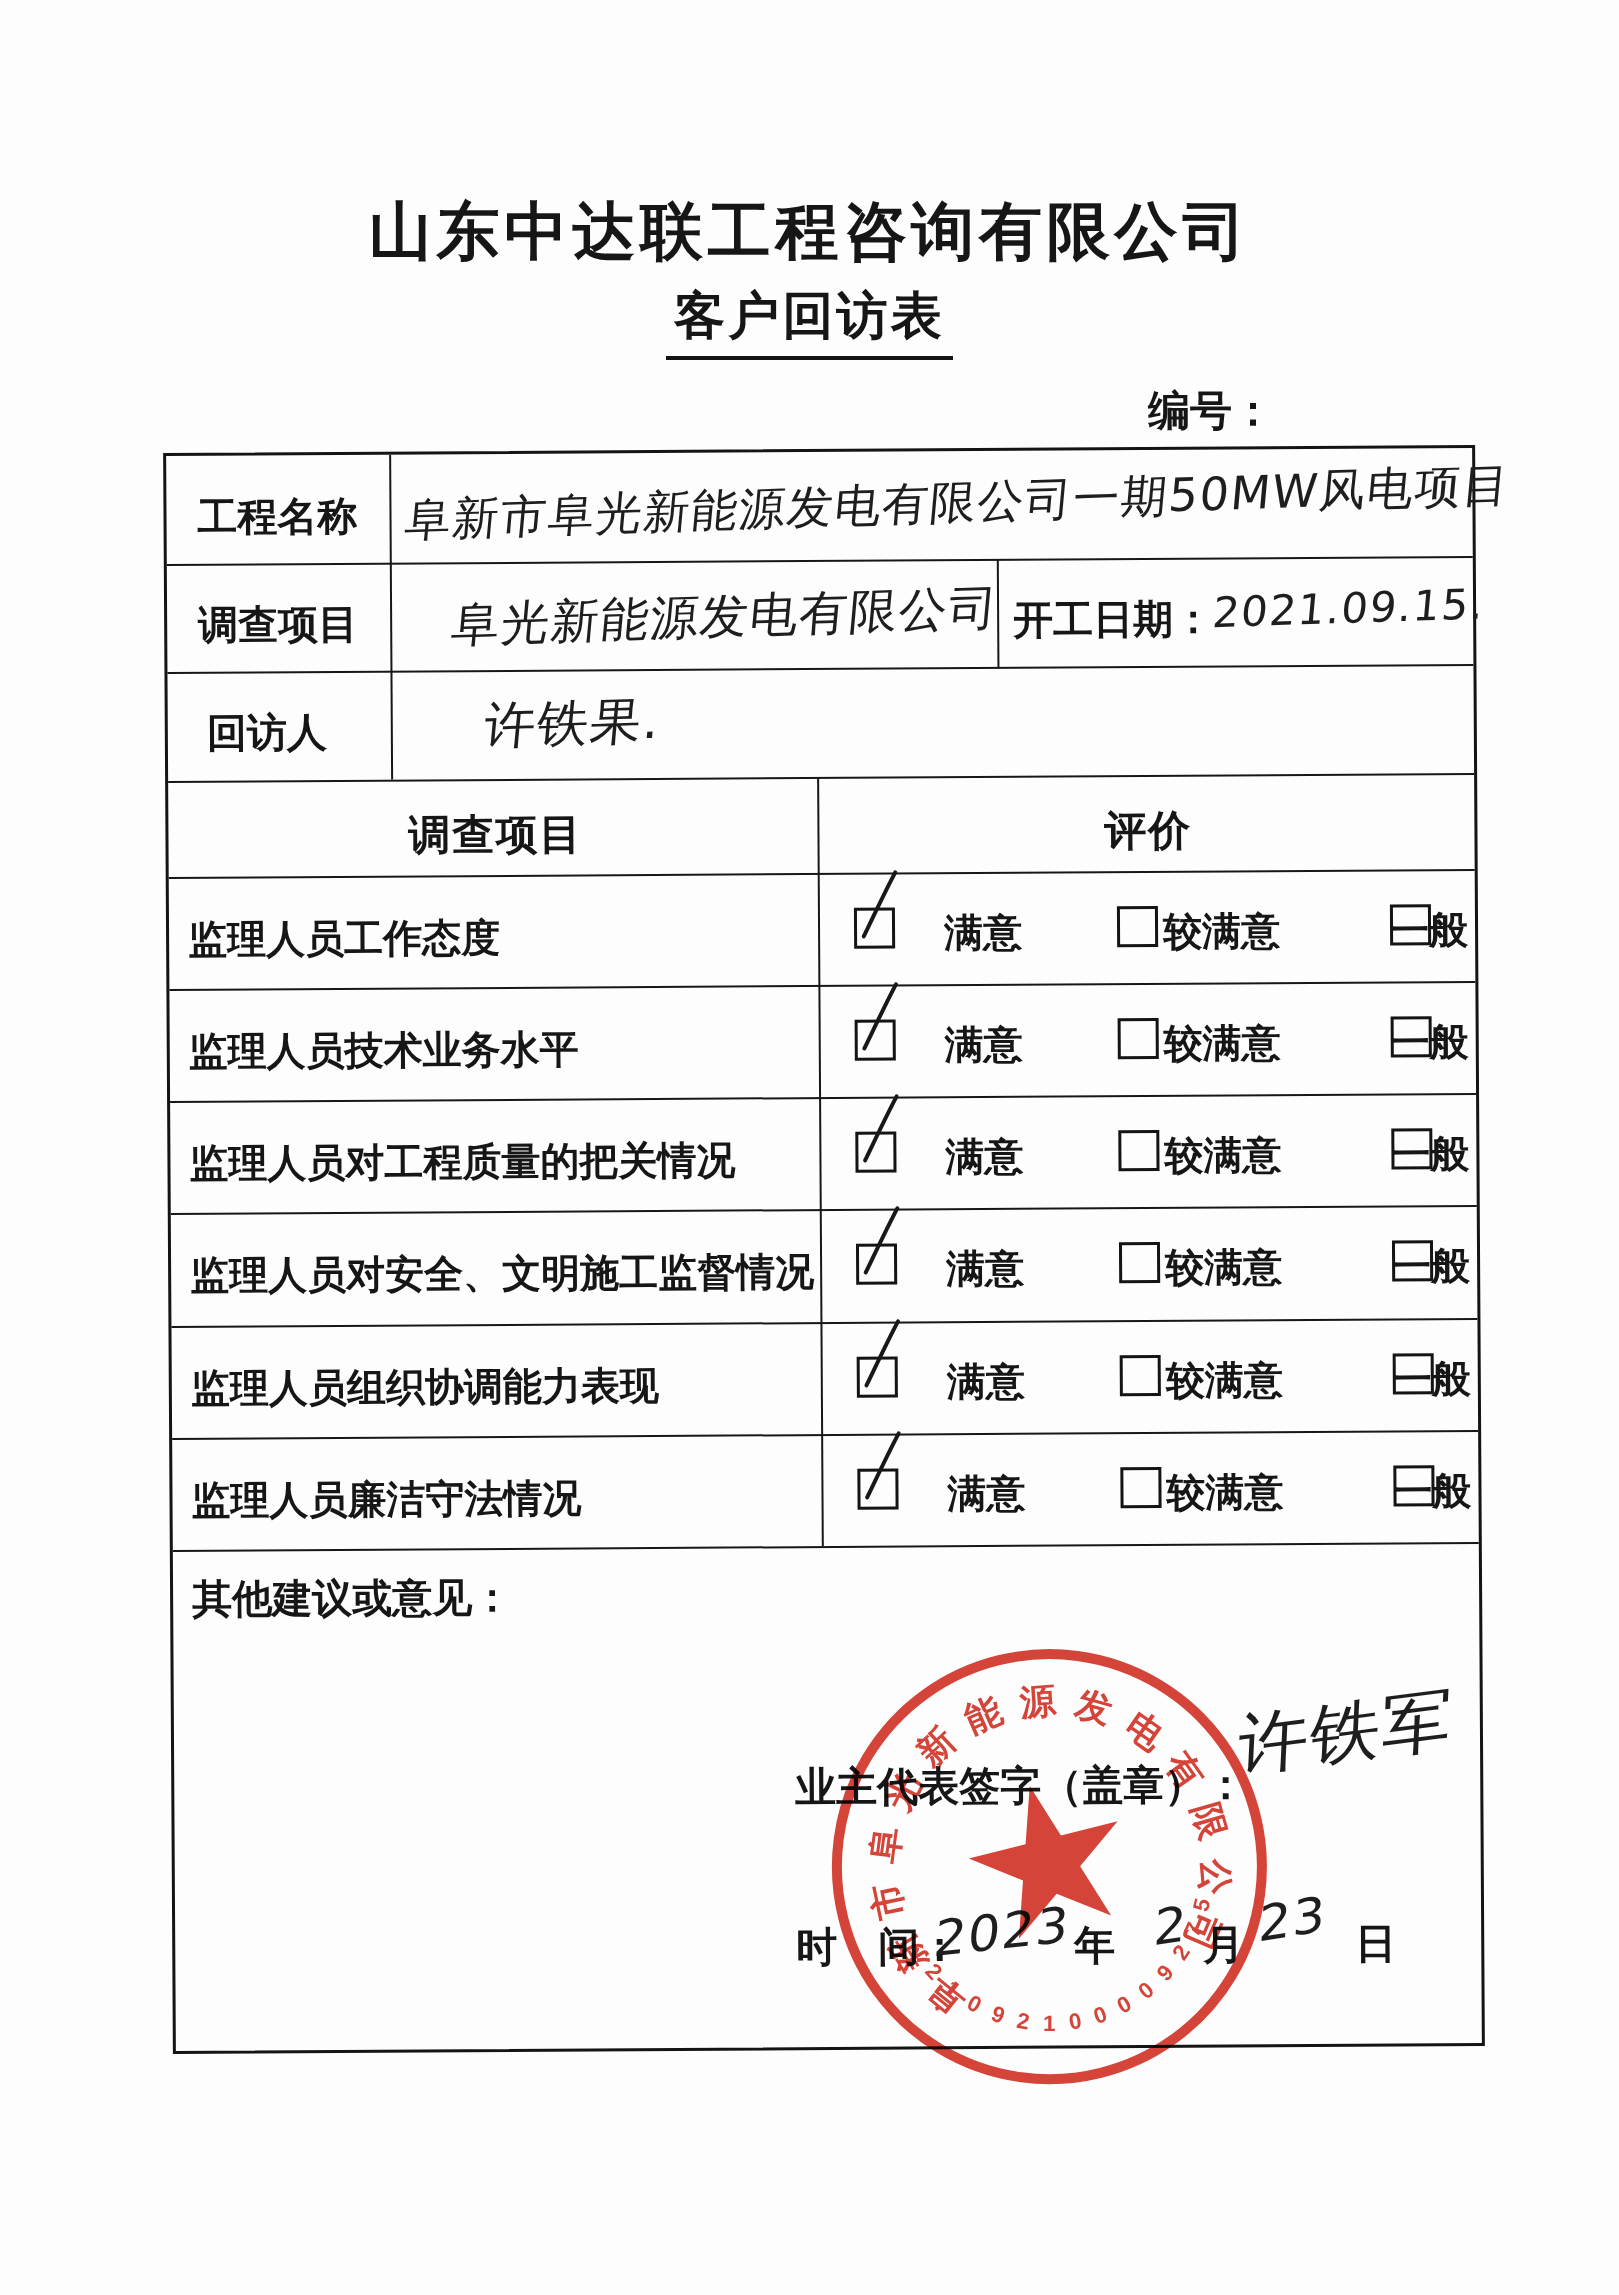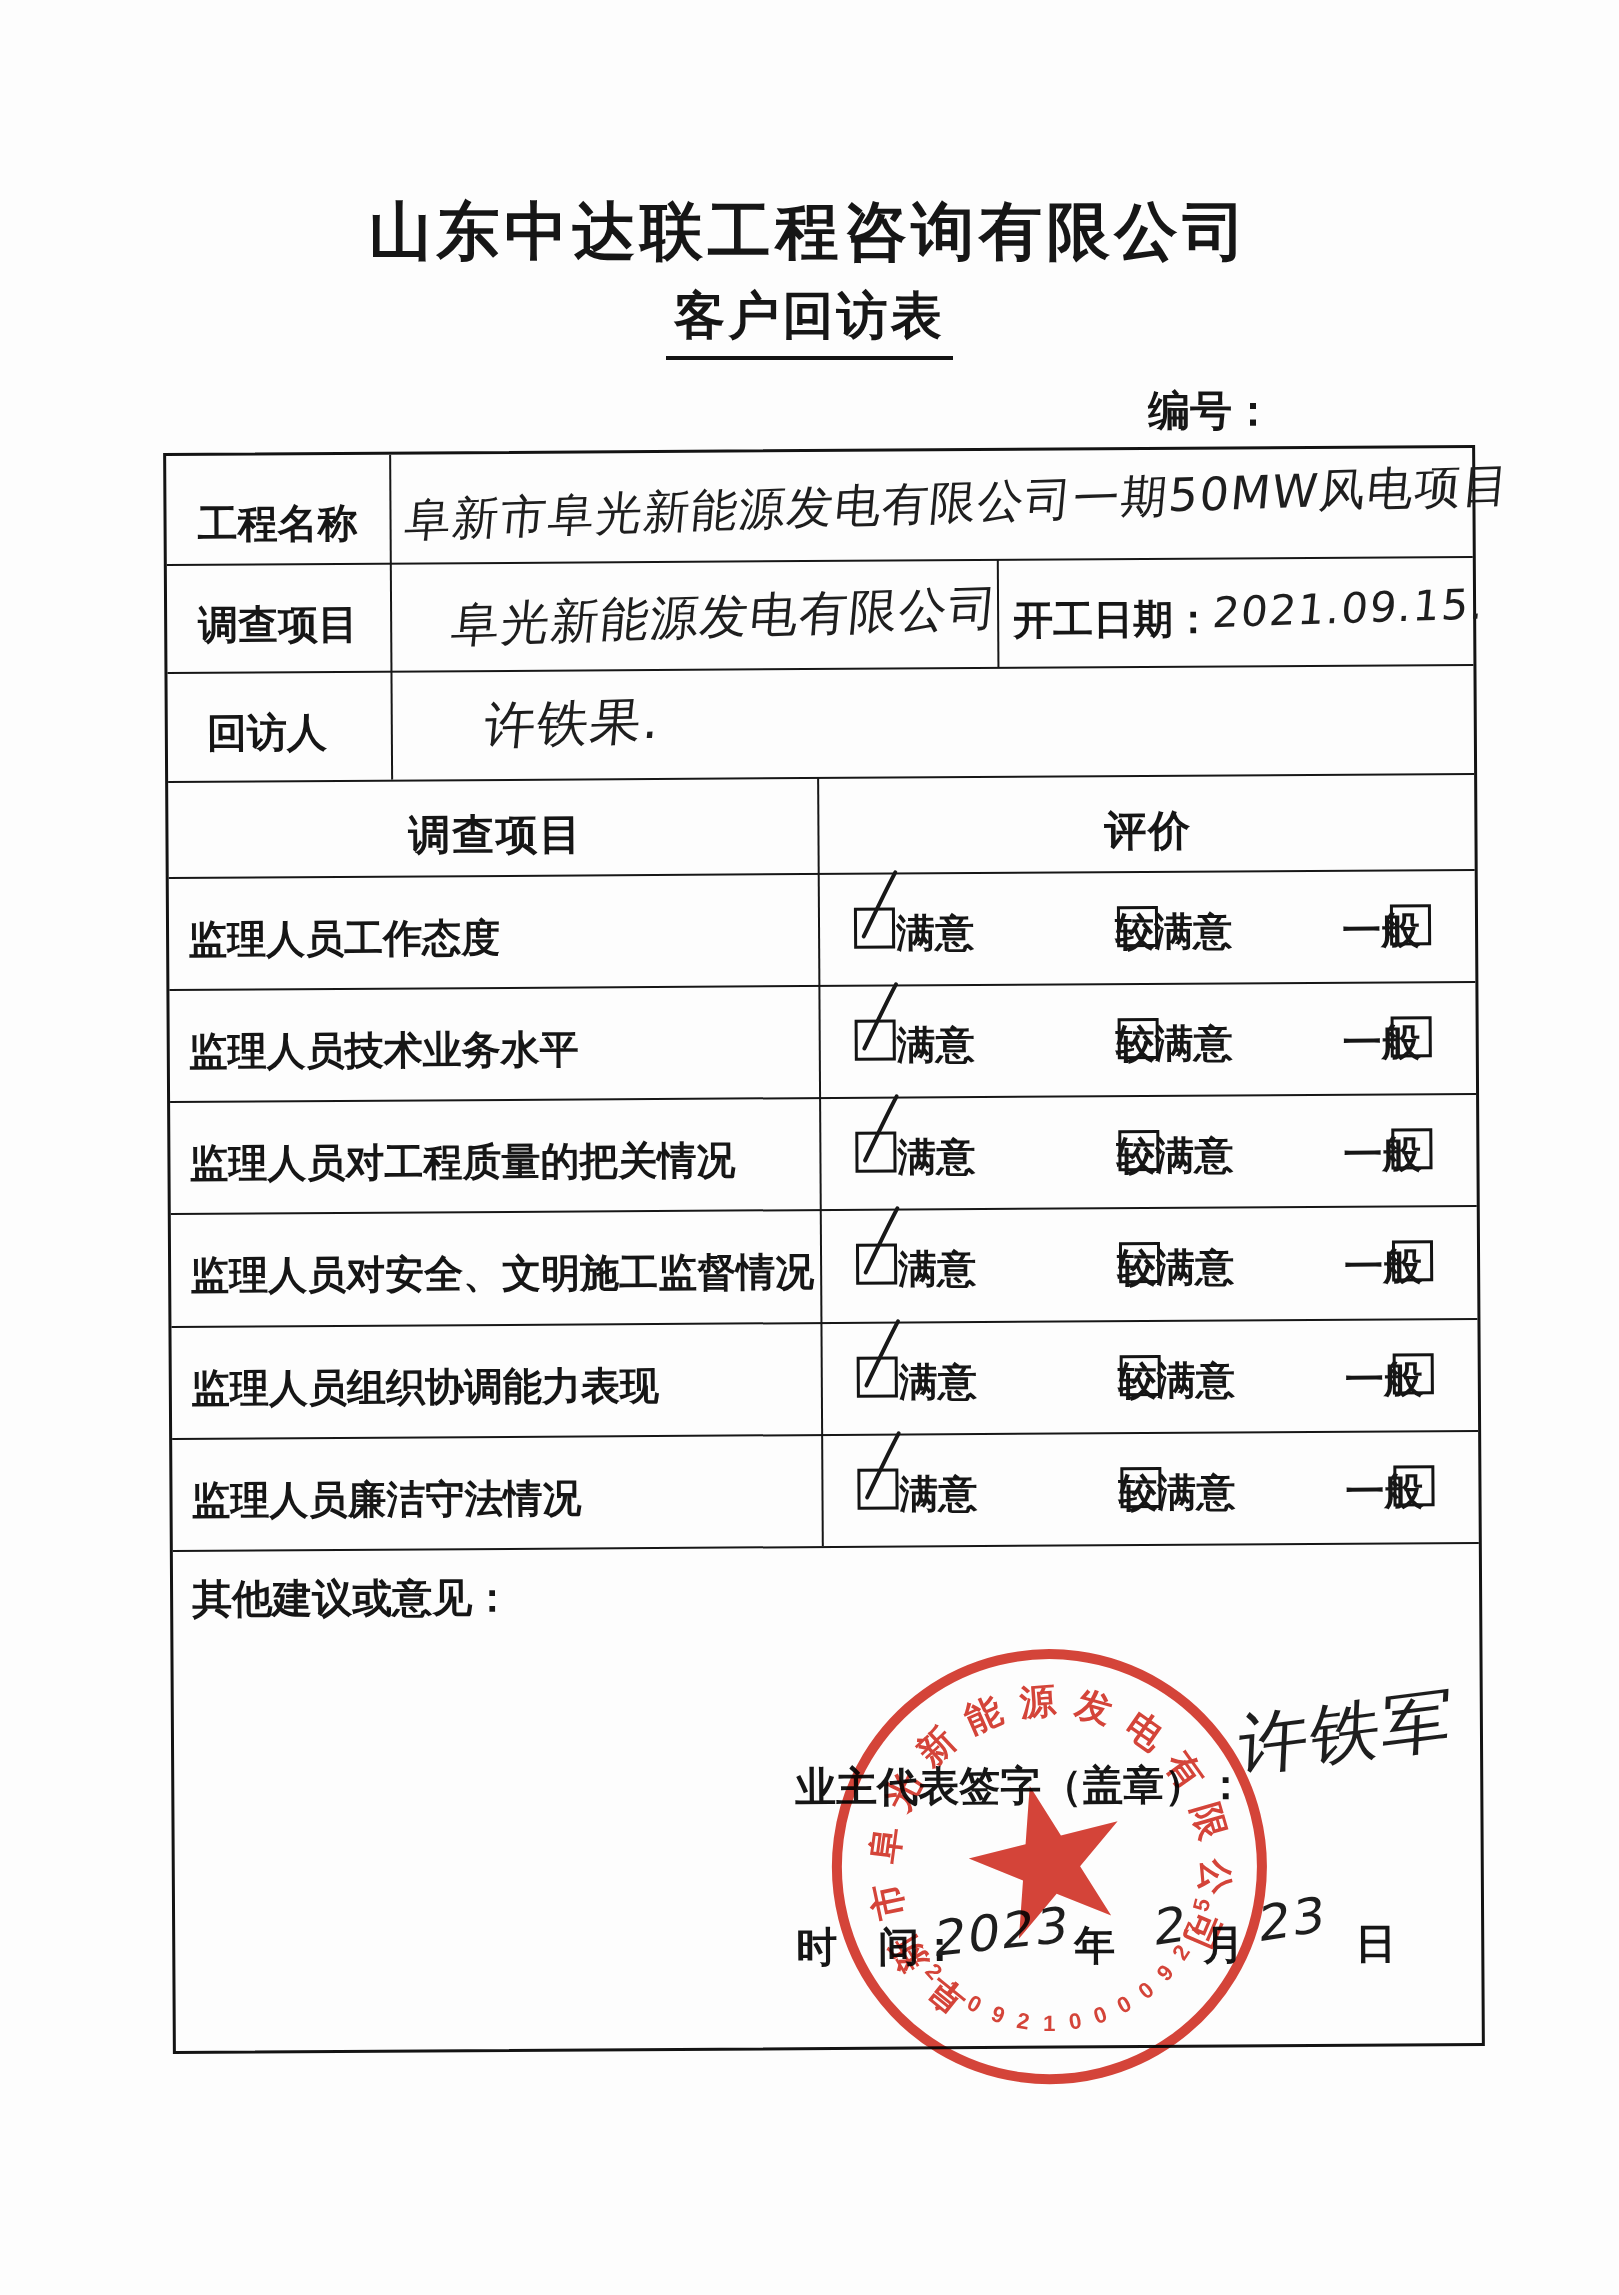--- a/index.html
+++ b/index.html
@@ -23,21 +23,21 @@
   .cell-label{font-size:40px;font-weight:600;white-space:nowrap;}
   .survey-label{font-size:39px;font-weight:600;white-space:nowrap;}
   .header-label{font-size:42px;font-weight:600;letter-spacing:1.6px;}
   
   .hand{
     font-family:"DejaVu Sans", sans-serif;color:#1e1e1e;white-space:nowrap;
     transform:skewX(-7deg) rotate(-1.5deg);letter-spacing:1.6px;
   }
   
   .cb{position:relative;display:inline-block;width:35px;height:35px;border:3.2px solid #141414;background:transparent;vertical-align:middle;}
-  .opt-text{font-size:39px;font-weight:600;white-space:nowrap;}
+  .opt-text{font-size:39px;font-weight:600;white-space:nowrap;margin-left:48px;}
   .tick{position:absolute;left:-3.2px;top:-43px;width:48px;height:83px;overflow:visible;}
   .tick path{stroke:#181818;stroke-width:5px;fill:none;stroke-linecap:round;}
   .srow:nth-of-type(2) .tick{transform:rotate(4deg);}
   .srow:nth-of-type(4) .tick{transform:rotate(7deg);}
   .srow:nth-of-type(6) .tick{transform:rotate(10deg) translateY(-4.8px);}
   
   #stamp{
     position:absolute;left:832px;top:1649px;width:436px;height:436px;
     transform:rotate(-14deg);mix-blend-mode:multiply;opacity:.93;z-index:5;
   }
@@ -82,21 +82,21 @@
     <div class="hline" style="top:645px;"></div>
     <div class="hline" style="top:757px;"></div>
     <div class="hline" style="top:870px;"></div>
     <div class="hline" style="top:982px;"></div>
     <div class="hline" style="top:1094px;"></div>
 
     <div class="vline" style="left:223px;top:0;height:325px;"></div>
     <div class="vline" style="left:830px;top:108px;height:108px;"></div>
     <div class="vline" style="left:649px;top:325px;height:769px;"></div>
 
-    <span class="abs cell-label" style="left:31px;top:34px;margin-top:7px;">工程名称</span>
+    <span class="abs cell-label" style="left:31px;top:34px;">工程名称</span>
     <span class="abs hand" style="left:240px;top:21px;font-size:46px;">阜新市阜光新能源发电有限公司一期50MW风电项目</span>
 
     <span class="abs cell-label" style="left:31px;top:142px;">调查项目</span>
     <span class="abs hand" style="left:285px;top:132px;font-size:48px;">阜光新能源发电有限公司</span>
     <span class="abs cell-label" style="left:846px;top:142px;">开工日期：</span>
     <span class="abs hand" style="left:1046px;top:135px;font-size:42px;">2021.09.15.</span>
 
     <span class="abs cell-label" style="left:39px;top:250px;">回访人</span>
     <span class="abs hand" style="left:317px;top:236px;font-size:51px;">许铁果.</span>
 

